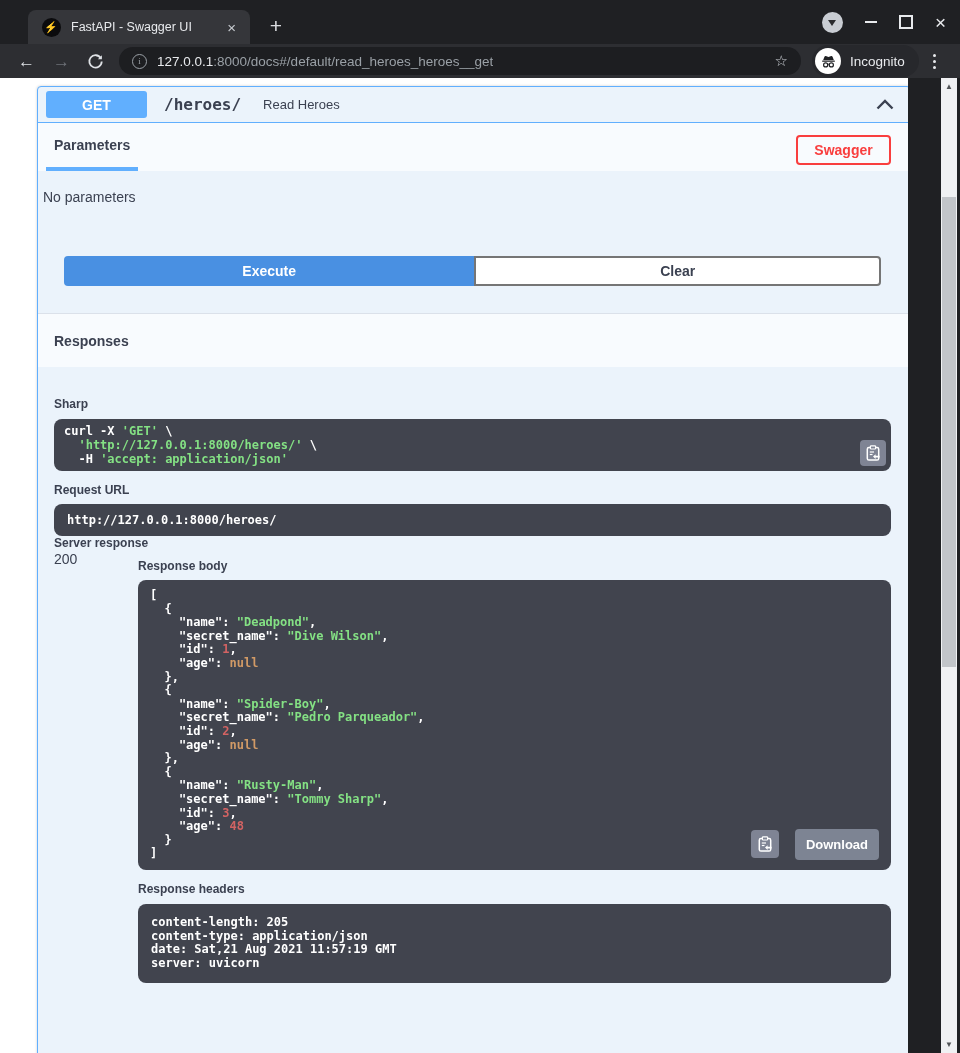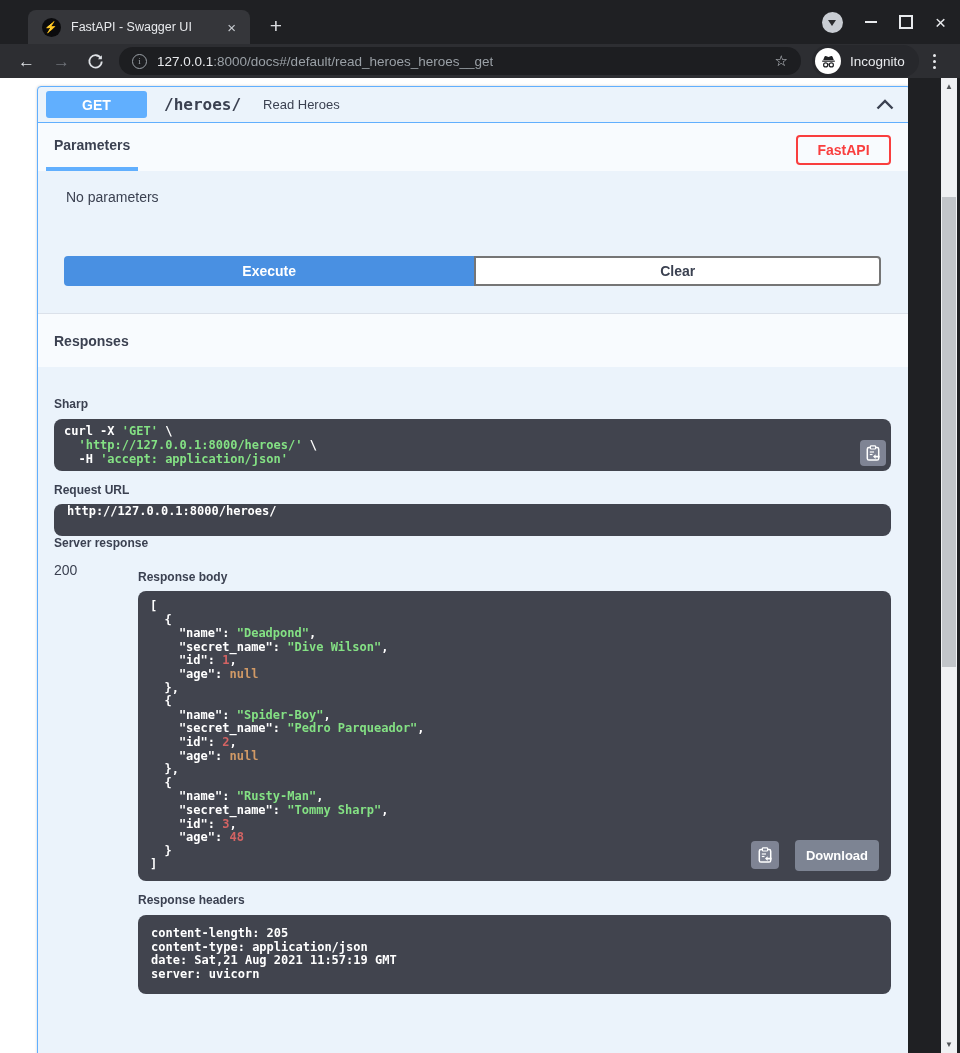--- a/index.html
+++ b/index.html
@@ -45,21 +45,21 @@
   .op-path{font-family:"DejaVu Sans Mono",monospace;font-weight:bold;font-size:16px;color:#3b4151;margin-left:17px;}
   .op-summary{font-size:13px;color:#3b4151;margin-left:22px;}
   .chevron{margin-left:auto;display:flex;}
 
   .section-header{background:#f8fbfe;position:relative;}
   .params-header{height:48px;}
   .params-title{position:absolute;left:16px;top:14px;font-size:14px;font-weight:bold;color:#3b4151;}
   .tab-underline{position:absolute;left:8px;bottom:0;width:92px;height:4px;background:var(--c-get,#61affe);}
   .cancel-btn{position:absolute;right:19px;top:12px;width:95px;height:30px;background:transparent;border:2px solid var(--c-cancel,#f93e3e);border-radius:4px;color:var(--c-cancel,#f93e3e);font-weight:bold;font-size:14px;font-family:inherit;box-sizing:border-box;}
 
-  .no-params{margin:18px 28px 0;font-size:14px;color:#3b4151;}
+  .no-params{margin:18px 5px 0;font-size:14px;color:#3b4151;}
   .execute-row{margin:51px 29px 0 26px;display:flex;height:30px;}
   .execute-btn{flex:1.02;background:var(--c-exec,#4990e2);border:none;border-radius:4px 0 0 4px;color:#fff;font-weight:bold;font-size:14px;font-family:inherit;}
   .clear-btn{flex:1;background:#fff;border:2px solid #757575;border-radius:0 4px 4px 0;color:#3b4151;font-weight:bold;font-size:14px;font-family:inherit;box-sizing:border-box;}
   .params-body{padding-bottom:27px;}
 
   .responses-header{height:53px;display:flex;align-items:center;padding-left:16px;border-top:1px solid #dbe1ea;}
   .responses-title{font-size:14px;font-weight:bold;color:#3b4151;}
 
   .responses-body{padding:0 19px 80px 16px;}
   .block-label{font-size:12px;font-weight:bold;color:#3b4151;}
@@ -67,27 +67,27 @@
   .code-block{background:#41444e;border-radius:8px;position:relative;box-sizing:border-box;}
   .code-block pre{margin:0;font-family:"DejaVu Sans Mono",monospace;font-weight:bold;font-size:12px;color:#fff;}
   .curl-block{margin-top:8px;padding:5px 10px;}
   .curl-block pre{line-height:14px;}
   .tok-p{color:#ffffff;}
   .tok-s{color:#84e184;}
   .tok-n{color:#d36363;}
   .tok-u{color:#d19a66;}
   .copy-btn{position:absolute;right:5px;bottom:5px;width:26px;height:26px;background:#7f8494;border:none;border-radius:4px;display:flex;align-items:center;justify-content:center;}
   .lbl-requrl{margin-top:12px;}
-  .url-block{margin-top:7px;height:32px;display:flex;align-items:flex-start;padding:0 13px;}
+  .url-block{margin-top:7px;height:32px;display:flex;align-items:center;padding:0 13px;}
   .lbl-server{}
   .resp-table-header{display:flex;margin-top:10px;padding-bottom:13px;border-bottom:1px solid #cfd7e2;}
   .col-code{width:84px;flex:none;}
   .hdr-code{font-size:14px;font-weight:bold;color:#3b4151;}
   .hdr-details{font-size:12px;font-weight:bold;color:#3b4151;margin-top:2px;}
-  .resp-row{display:flex;margin-top:11px;}
+  .resp-row{display:flex;margin-top:0;}
   .status-code{font-size:14px;color:#3b4151;}
   .col-details{flex:1;min-width:0;}
   .lbl-body{margin-top:9px;}
   .body-block{margin-top:7px;padding:9px 12px;}
   .body-block pre{line-height:13.6px;}
   .block-actions{position:absolute;right:12px;bottom:10px;display:flex;align-items:center;gap:16px;}
   .copy-btn2{position:static;width:28px;height:28px;background:#7f8494;border:none;border-radius:4px;display:flex;align-items:center;justify-content:center;}
   .download-btn{background:#7d8493;border:none;border-radius:4px;color:#fff;font-weight:bold;font-size:13px;font-family:inherit;padding:8px 11px;}
   .lbl-resphdr{margin-top:12px;}
   .headers-block{margin-top:8px;padding:12px 13px;}
@@ -162,21 +162,21 @@
         <span class="op-summary">Read Heroes</span>
         <span class="chevron">
           <svg width="18" height="11" viewBox="0 0 18 11">
               <polyline points="1.5,9.5 9,2 16.5,9.5" fill="none" stroke="#3b4151" stroke-width="2.4"></polyline>
             </svg>
         </span>
       </div>
 
       <div class="section-header params-header">
         <span class="params-title">Parameters</span>
-        <button class="cancel-btn">FastAPI</button>
+        <button class="cancel-btn">Swagger</button>
         <div class="tab-underline"></div>
       </div>
 
       <div class="params-body">
         <div class="no-params">No parameters</div>
         <div class="execute-row">
           <button class="execute-btn">Execute</button>
           <button class="clear-btn">Clear</button>
         </div>
       </div>

